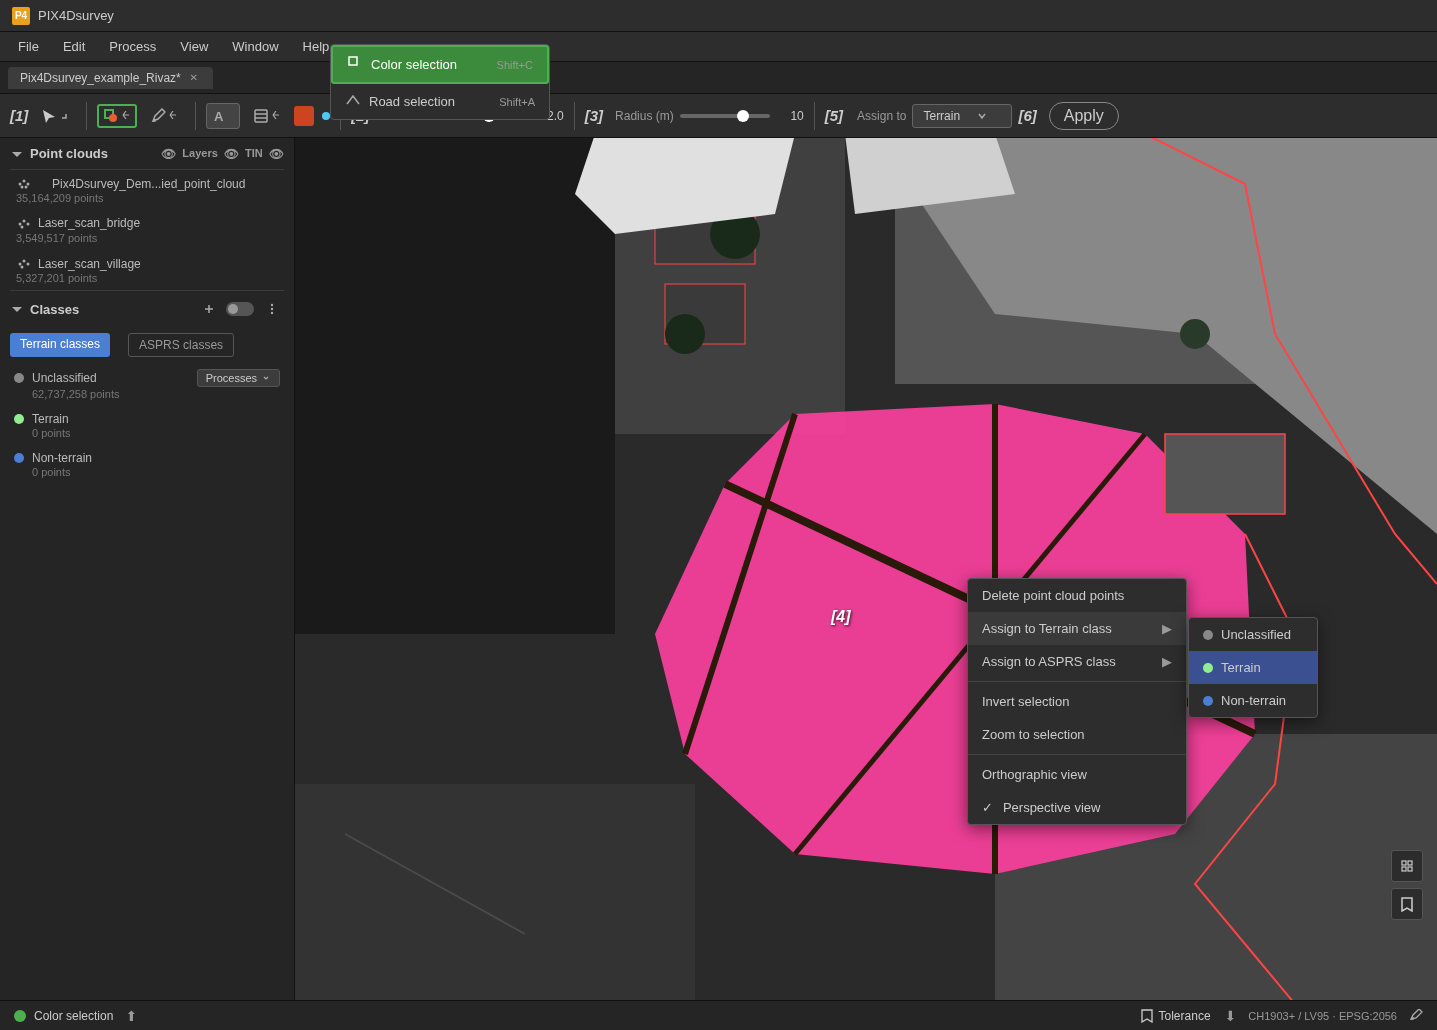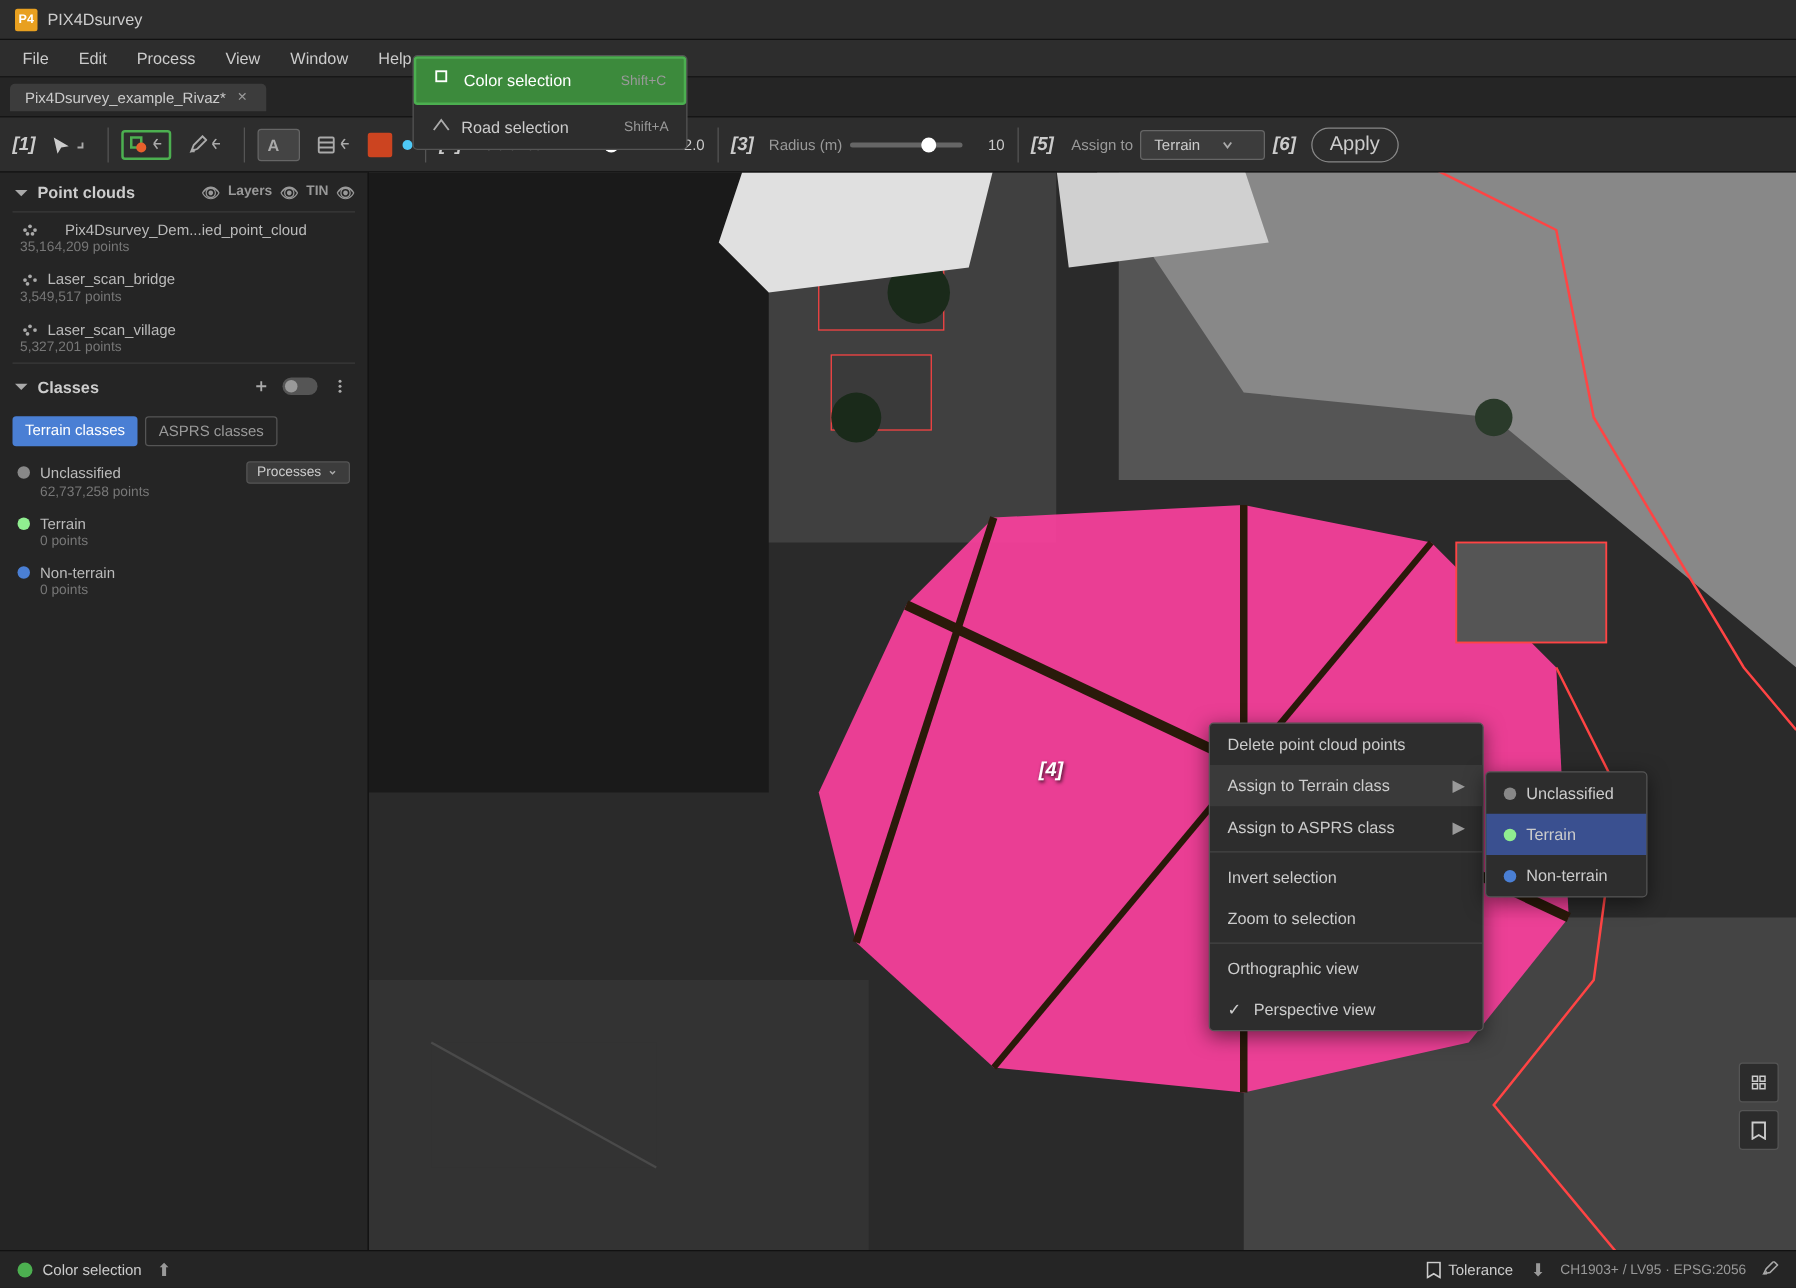--- a/index.html
+++ b/index.html
@@ -50,21 +50,21 @@
     .vis-icon { cursor: pointer; color: #999; font-size: 12px; }
     .section-divider { height: 1px; background: #3a3a3a; margin: 0 10px; }
     .point-cloud-item { padding: 6px 16px; }
     .point-cloud-name { font-size: 12px; color: #bbb; font-weight: 500; }
     .point-cloud-count { font-size: 11px; color: #777; }
     .classes-header { display: flex; align-items: center; padding: 8px 10px; gap: 6px; text-align: center; }
     .classes-title { font-size: 13px; font-weight: bold; color: #ccc; }
     .classes-controls { margin-left: auto; display: flex; gap: 6px; align-items: center; }
     .toggle-switch { width: 28px; height: 14px; background: #555; border-radius: 7px; cursor: pointer; position: relative; }
     .toggle-switch::after { content: ''; width: 10px; height: 10px; background: #999; border-radius: 50%; position: absolute; top: 2px; left: 2px; }
-    .class-tabs { display: flex; padding: 6px 10px; gap: 6px; }
+    .class-tabs { display: flex; padding: 6px 10px; gap: 18px; }
     .class-tab { padding: 4px 10px; border-radius: 3px; font-size: 12px; cursor: pointer; color: #ccc; }
     .class-tab.active { background: #4a7fd4; color: white; }
     .class-tab.inactive { background: transparent; color: #999; border: 1px solid #555; }
     .class-item { padding: 6px 14px; display: flex; flex-direction: column; gap: 1px; }
     .class-item-row { display: flex; align-items: center; gap: 8px; }
     .class-color-dot { width: 10px; height: 10px; border-radius: 50%; flex-shrink: 0; }
     .class-name { font-size: 12px; color: #bbb; }
     .class-count { font-size: 11px; color: #777; margin-left: 18px; }
     .processes-btn { margin-left: auto; background: #3c3c3c; border: 1px solid #555; border-radius: 3px; padding: 2px 8px; font-size: 11px; color: #ccc; cursor: pointer; display: flex; align-items: center; gap: 4px; }
 

